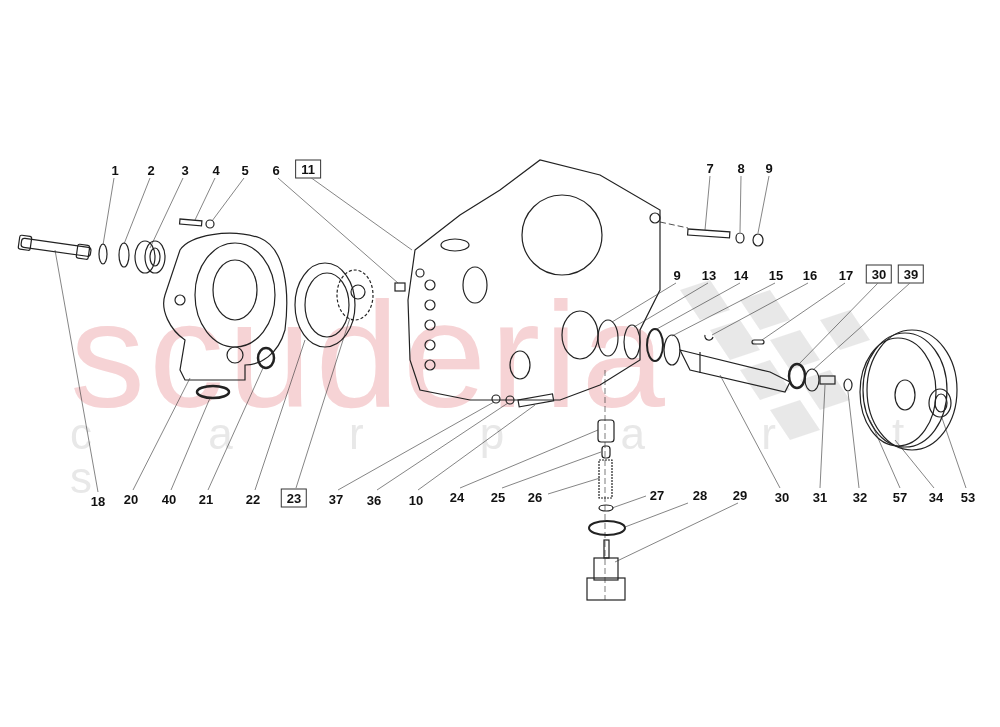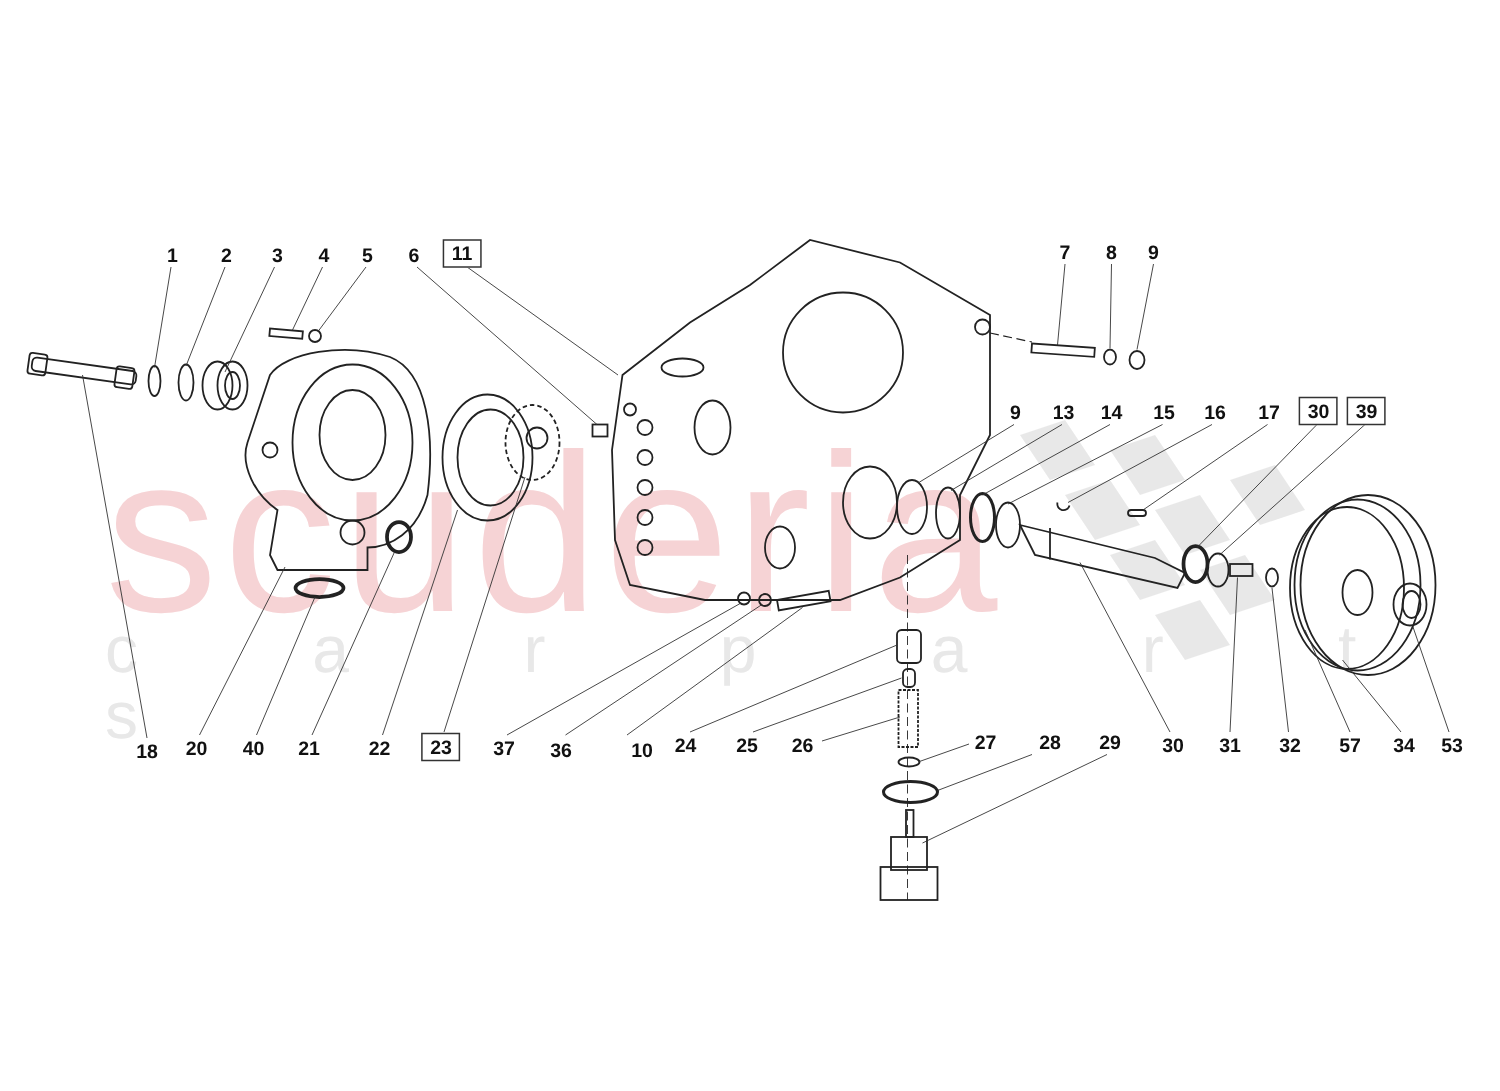--- a/index.html
+++ b/index.html
@@ -191,21 +191,21 @@
 <div class="label boxed" style="left:879px;top:274px">30</div>
 <div class="label boxed" style="left:911px;top:274px">39</div>
 <div class="label" style="left:98px;top:501px">18</div>
 <div class="label" style="left:131px;top:499px">20</div>
 <div class="label" style="left:169px;top:499px">40</div>
 <div class="label" style="left:206px;top:499px">21</div>
 <div class="label" style="left:253px;top:499px">22</div>
 <div class="label boxed" style="left:294px;top:498px">23</div>
 <div class="label" style="left:336px;top:499px">37</div>
 <div class="label" style="left:374px;top:500px">36</div>
-<div class="label" style="left:428px;top:500px">10</div>
+<div class="label" style="left:416px;top:500px">10</div>
 <div class="label" style="left:457px;top:497px">24</div>
 <div class="label" style="left:498px;top:497px">25</div>
 <div class="label" style="left:535px;top:497px">26</div>
 <div class="label" style="left:657px;top:495px">27</div>
 <div class="label" style="left:700px;top:495px">28</div>
 <div class="label" style="left:740px;top:495px">29</div>
 <div class="label" style="left:782px;top:497px">30</div>
 <div class="label" style="left:820px;top:497px">31</div>
 <div class="label" style="left:860px;top:497px">32</div>
 <div class="label" style="left:900px;top:497px">57</div>

